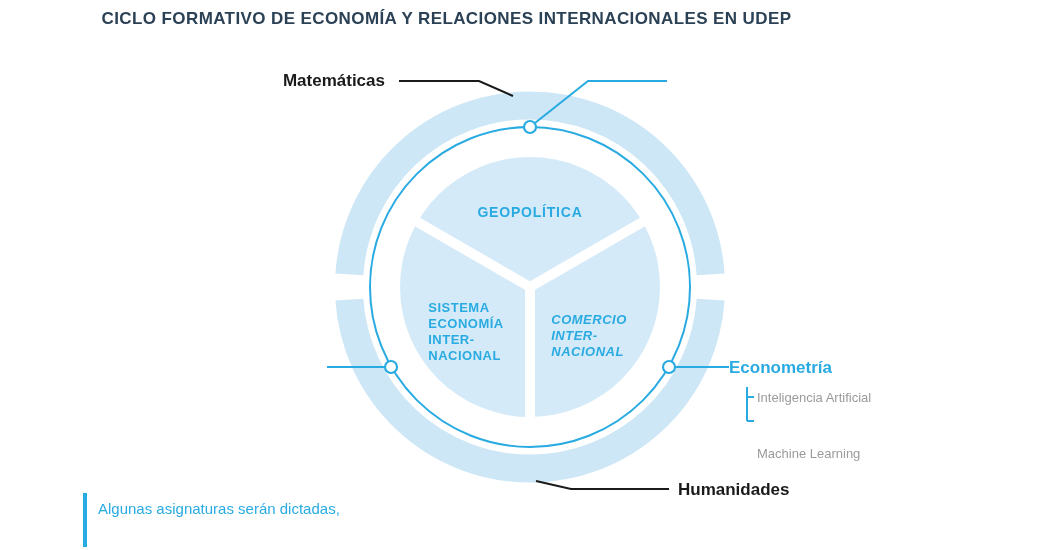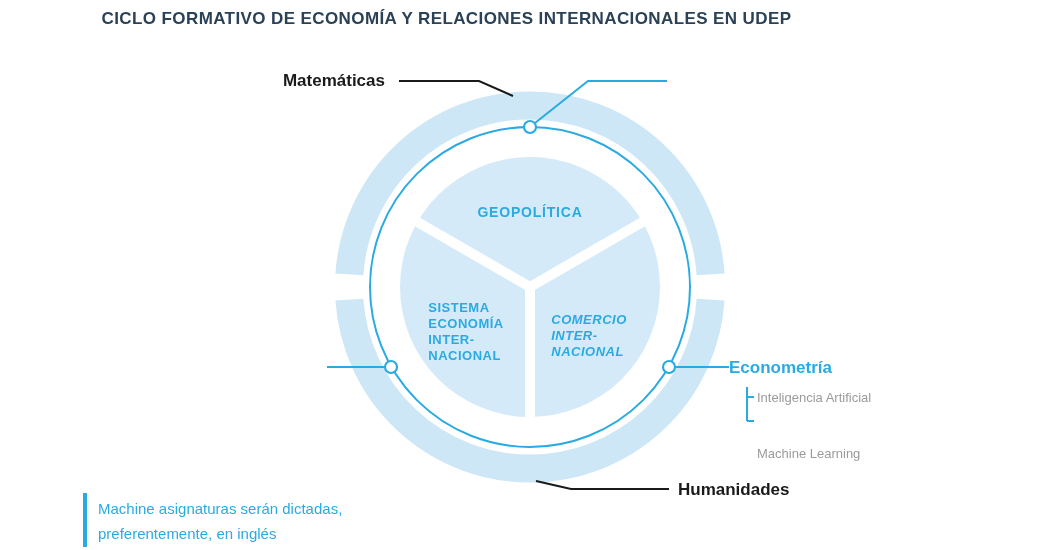--- a/index.html
+++ b/index.html
@@ -78,17 +78,16 @@
   <div class="sector-label multi" style="left:466px;top:332px;">SISTEMA
 ECONOMÍA
 INTER-
 NACIONAL</div>
   <div class="sector-label multi" style="left:589px;top:336px;font-style:italic;">COMERCIO
 INTER-
 NACIONAL</div>
 
   <div class="note-bar"></div>
   <div class="note-text">
-    <div>Machine asignaturas serán dictadas,</div>
-    <div>preferentemente, en inglés</div>
+    <div>Algunas asignaturas serán dictadas,</div>
   </div>
 
 </div>
 
 </body></html>

